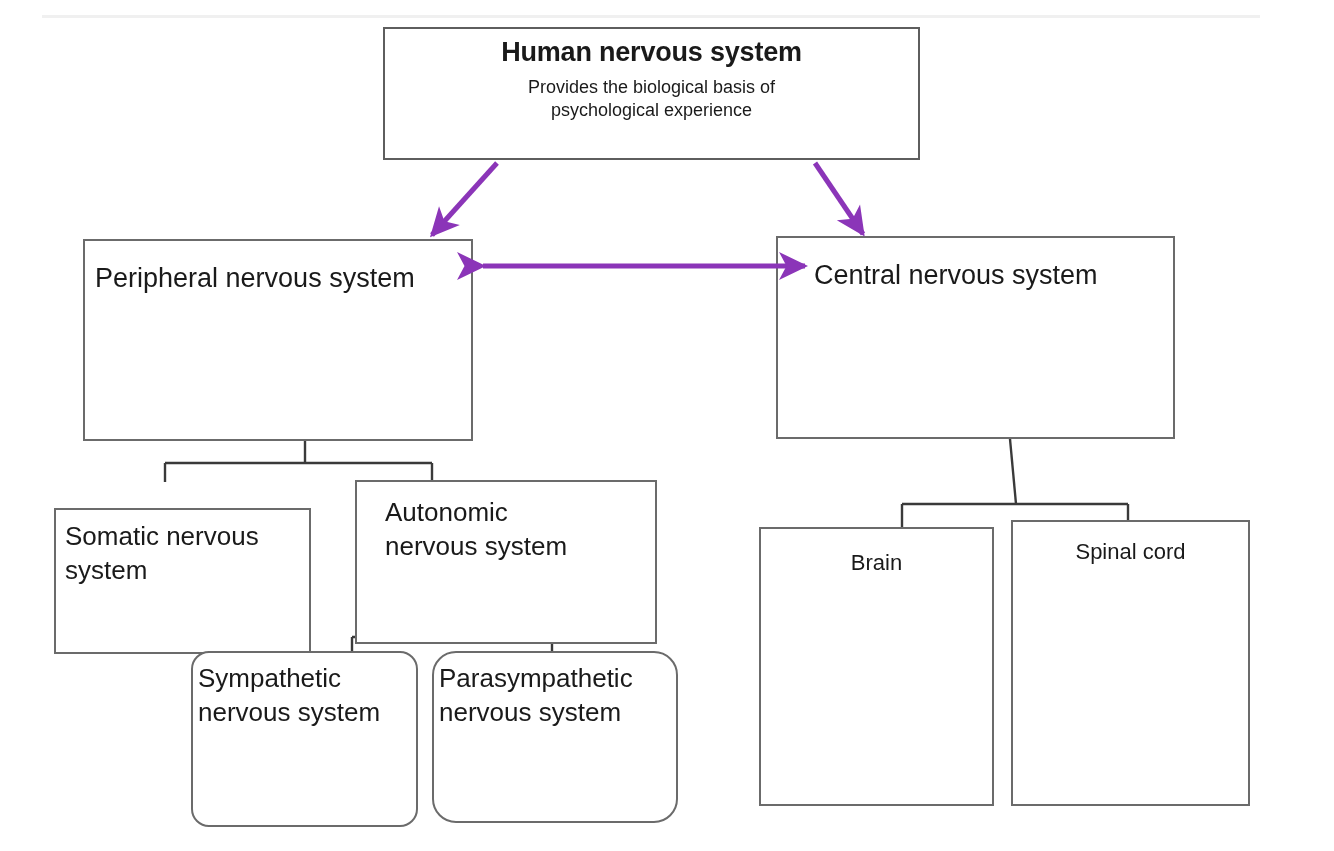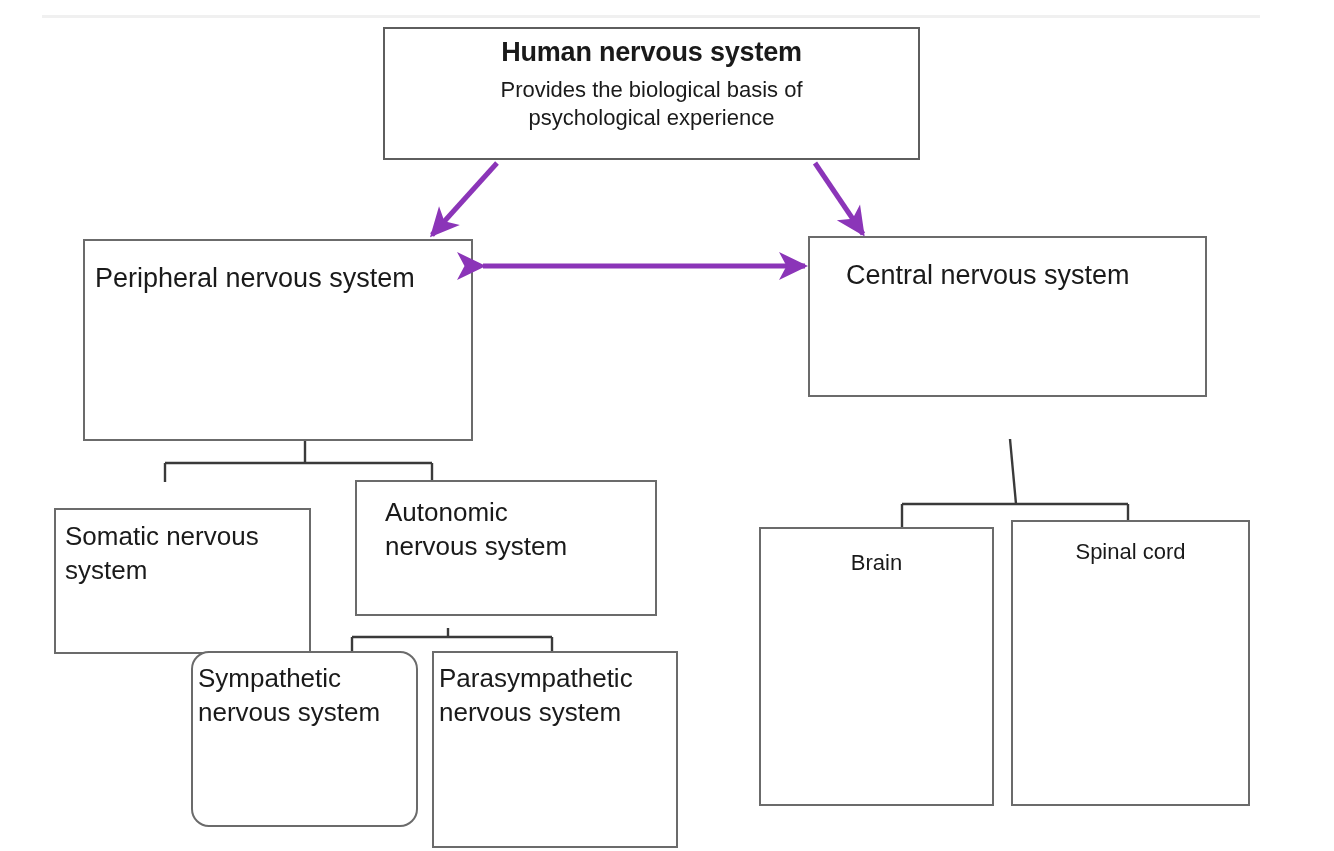--- a/index.html
+++ b/index.html
@@ -49,37 +49,37 @@
     left: 0; right: 0; top: 8px;
     text-align: center;
     font-size: 27px;
     font-weight: bold;
     letter-spacing: -0.2px;
   }
   #n-root .sub {
     position: absolute;
     left: 0; right: 0; top: 47px;
     text-align: center;
-    font-size: 22px;
+    font-size: 18px;
     line-height: 1.28;
   }
   
   #n-pns { left: 83px; top: 239px; width: 390px; height: 202px; }
   #n-pns .txt { left: 10px; top: 20px; font-size: 27px; }
-  #n-cns { left: 808px; top: 236px; width: 399px; height: 161px; }
+  #n-cns { left: 776px; top: 236px; width: 399px; height: 203px; }
   #n-cns .txt { left: 36px; top: 20px; font-size: 27px; }
   
   #n-somatic { left: 54px; top: 508px; width: 257px; height: 146px; }
   #n-somatic .txt { left: 9px; top: 10px; font-size: 26px; }
-  #n-autonomic { left: 355px; top: 480px; width: 302px; height: 136px; }
+  #n-autonomic { left: 355px; top: 480px; width: 302px; height: 164px; }
   #n-autonomic .txt { left: 28px; top: 14px; font-size: 26px; }
   
   #n-symp { left: 191px; top: 651px; width: 227px; height: 176px; border-radius: 18px; }
   #n-symp .txt { left: 5px; top: 9px; font-size: 26px; }
-  #n-parasymp { left: 432px; top: 651px; width: 246px; height: 197px; }
+  #n-parasymp { left: 432px; top: 651px; width: 246px; height: 172px; border-radius: 24px; }
   #n-parasymp .txt { left: 5px; top: 9px; font-size: 26px; }
   
   #n-brain { left: 759px; top: 527px; width: 235px; height: 279px; }
   #n-brain .txt { left: 0; right: 0; top: 20px; text-align: center; font-size: 22px; }
   #n-spinal { left: 1011px; top: 520px; width: 239px; height: 286px; }
   #n-spinal .txt { left: 0; right: 0; top: 16px; text-align: center; font-size: 22px; }
 
   
   .wires {
     position: absolute;

